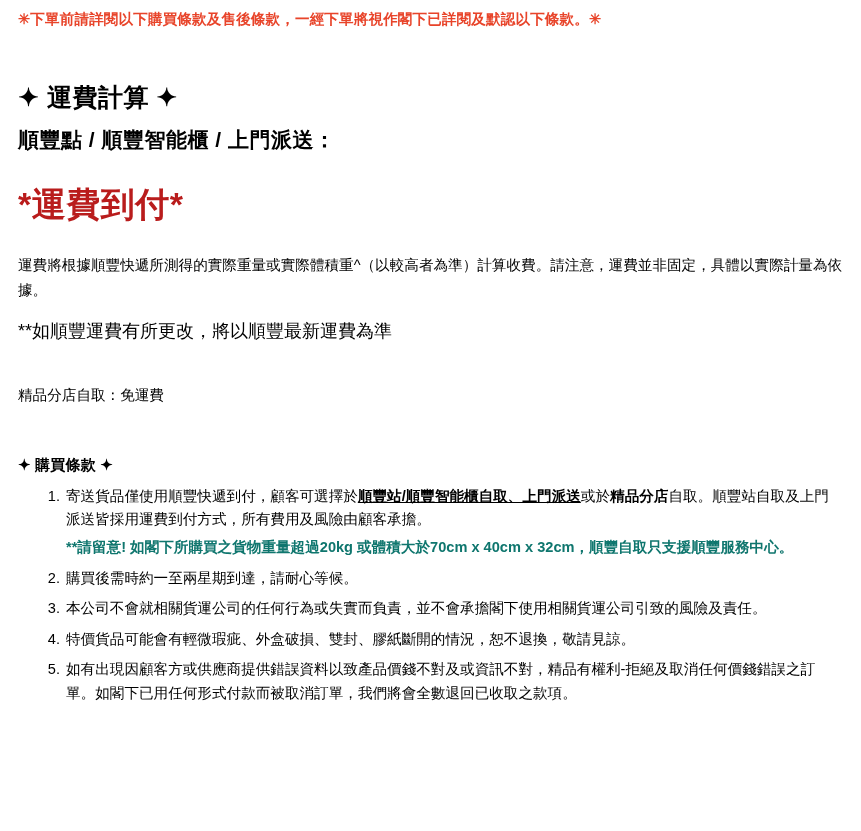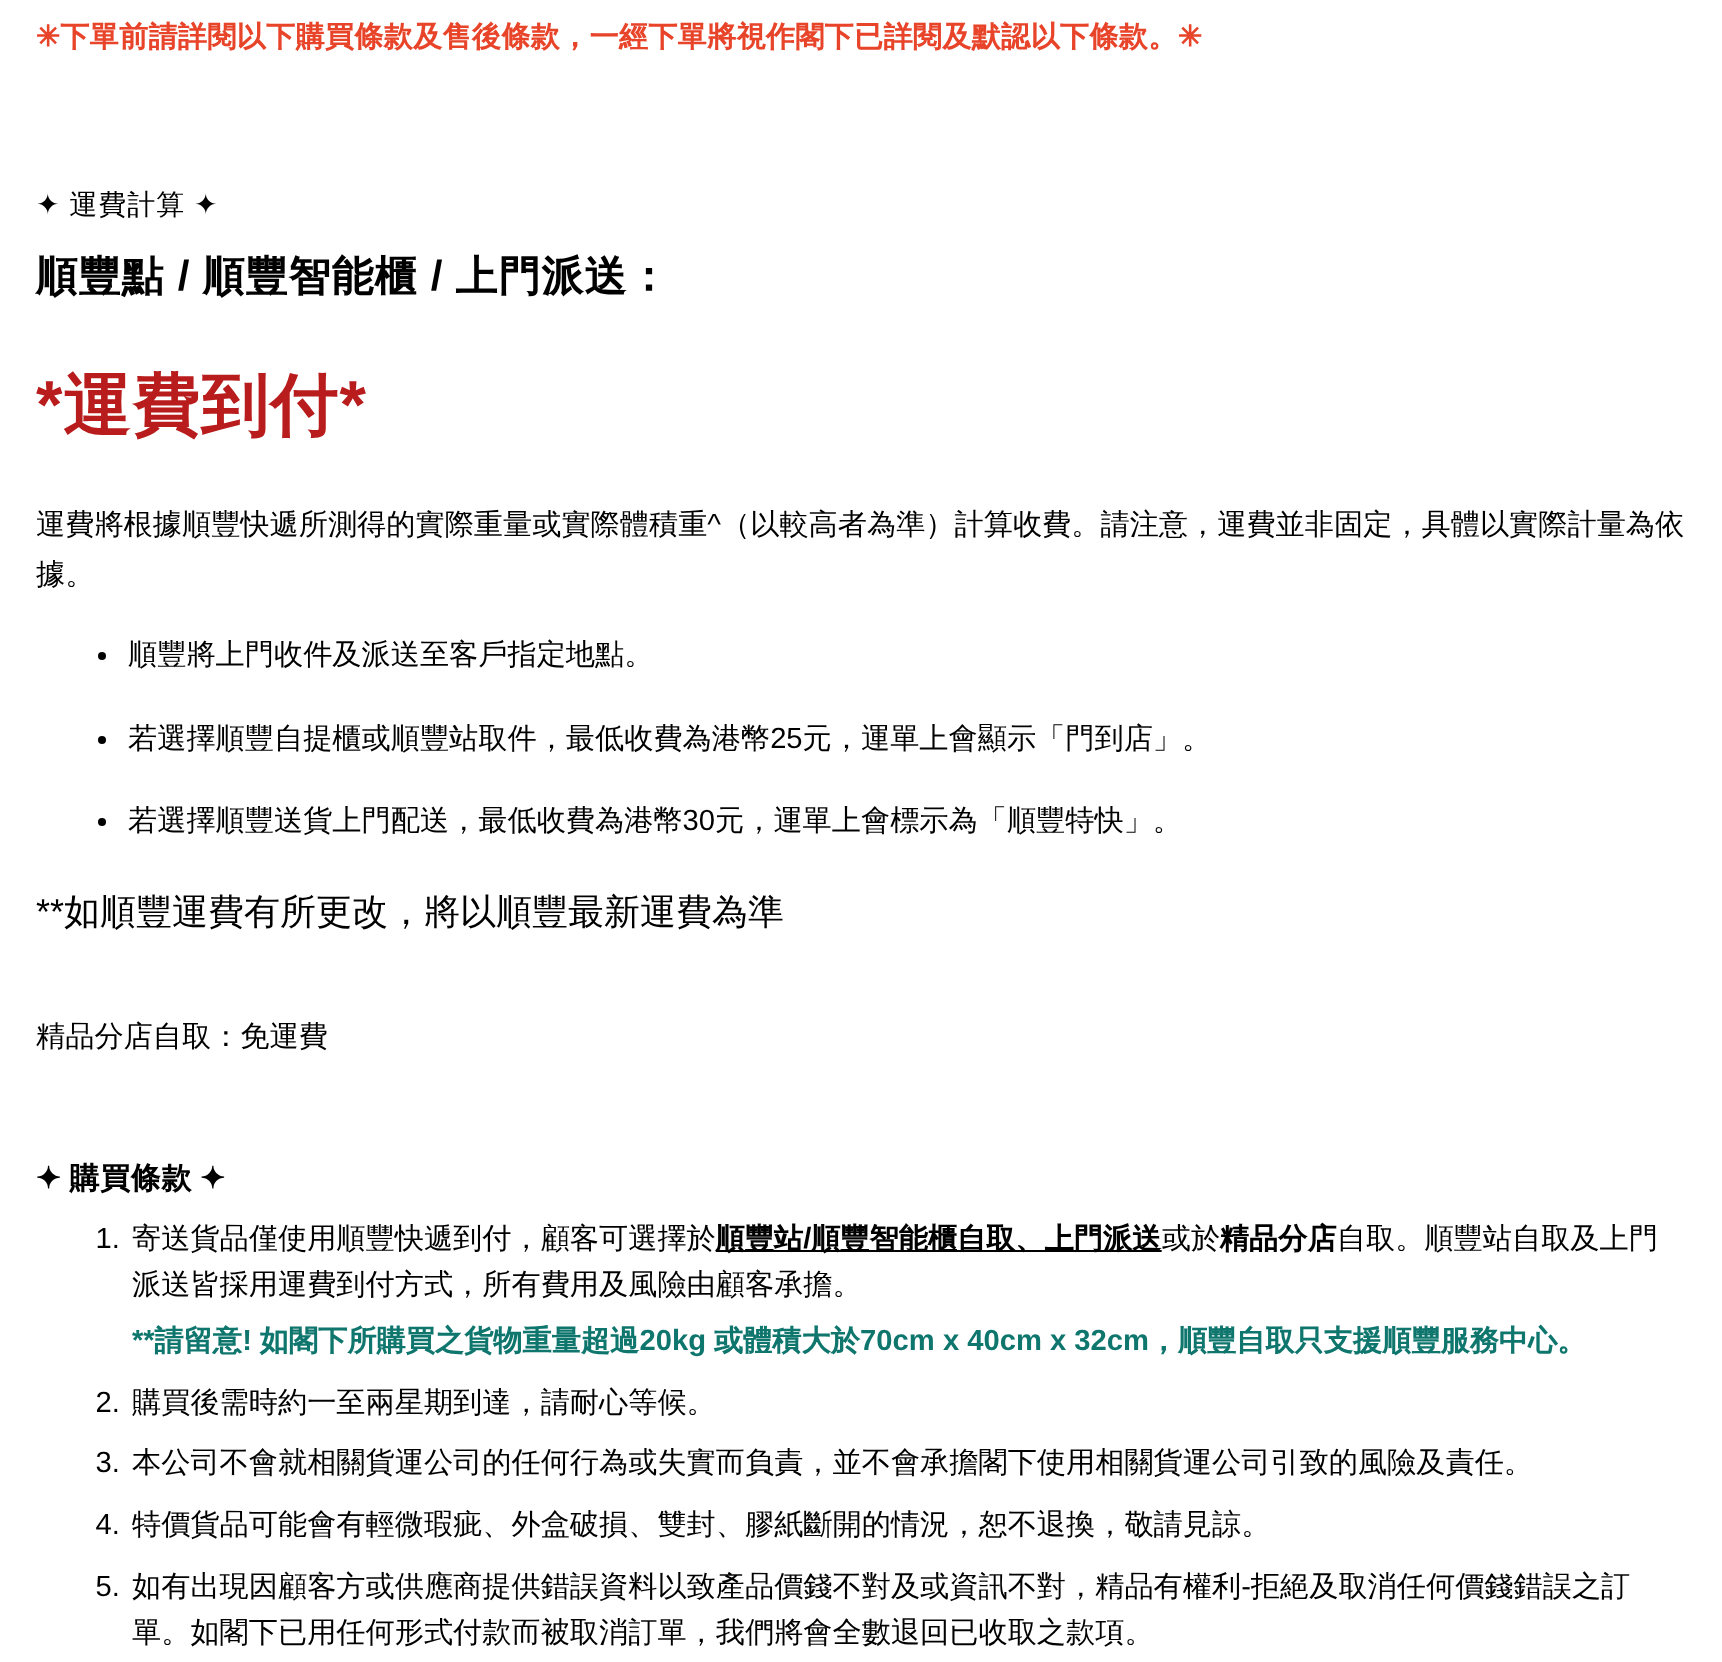--- a/index.html
+++ b/index.html
@@ -26,23 +26,23 @@
     font-size: 14.5px;
     line-height: 1.4;
     padding: 9px 0 0 18px;
     letter-spacing: 0.2px;
   }
   .block {
     padding-left: 18px;
     padding-right: 18px;
   }
   .heading-star {
-    font-size: 14px;
-    font-weight: normal;
-    margin-top: 65px;
+    font-size: 25px;
+    font-weight: bold;
+    margin-top: 52px;
     letter-spacing: 0.5px;
   }
   .subheading {
     font-size: 21px;
     font-weight: bold;
     margin-top: 12px;
     letter-spacing: 0.5px;
   }
   .bigred {
     color: #b91c1c;
@@ -118,25 +118,20 @@
 
 <div class="page">
 
   <div class="notice">✳下單前請詳閱以下購買條款及售後條款，一經下單將視作閣下已詳閱及默認以下條款。✳</div>
 
   <div class="block">
     <div class="heading-star">✦ 運費計算 ✦</div>
     <div class="subheading">順豐點 / 順豐智能櫃 / 上門派送：</div>
     <div class="bigred">*運費到付*</div>
     <div class="para">運費將根據順豐快遞所測得的實際重量或實際體積重^（以較高者為準）計算收費。請注意，運費並非固定，具體以實際計量為依據。</div>
-    <ul class="sf-list">
-      <li>順豐將上門收件及派送至客戶指定地點。</li>
-      <li>若選擇順豐自提櫃或順豐站取件，最低收費為港幣25元，運單上會顯示「門到店」。</li>
-      <li>若選擇順豐送貨上門配送，最低收費為港幣30元，運單上會標示為「順豐特快」。</li>
-    </ul>
     <div class="note-small">**如順豐運費有所更改，將以順豐最新運費為準</div>
     <div class="pickup">精品分店自取：免運費</div>
   </div>
 
   <div class="block">
     <div class="terms-title">✦ 購買條款 ✦</div>
     <ol class="terms" id="terms-list">
         <li><span>寄送貨品僅使用順豐快遞到付，顧客可選擇於</span><span class="b u">順豐站/順豐智能櫃自取、上門派送</span><span>或於</span><span class="b">精品分店</span><span>自取。順豐站自取及上門派送皆採用運費到付方式，所有費用及風險由顧客承擔。</span><span class="red-bold sub-note">**請留意! 如閣下所購買之貨物重量超過20kg 或體積大於70cm x 40cm x 32cm，順豐自取只支援順豐服務中心。</span></li>
         <li><span>購買後需時約一至兩星期到達，請耐心等候。</span></li>
         <li><span>本公司不會就相關貨運公司的任何行為或失實而負責，並不會承擔閣下使用相關貨運公司引致的風險及責任。</span></li>

